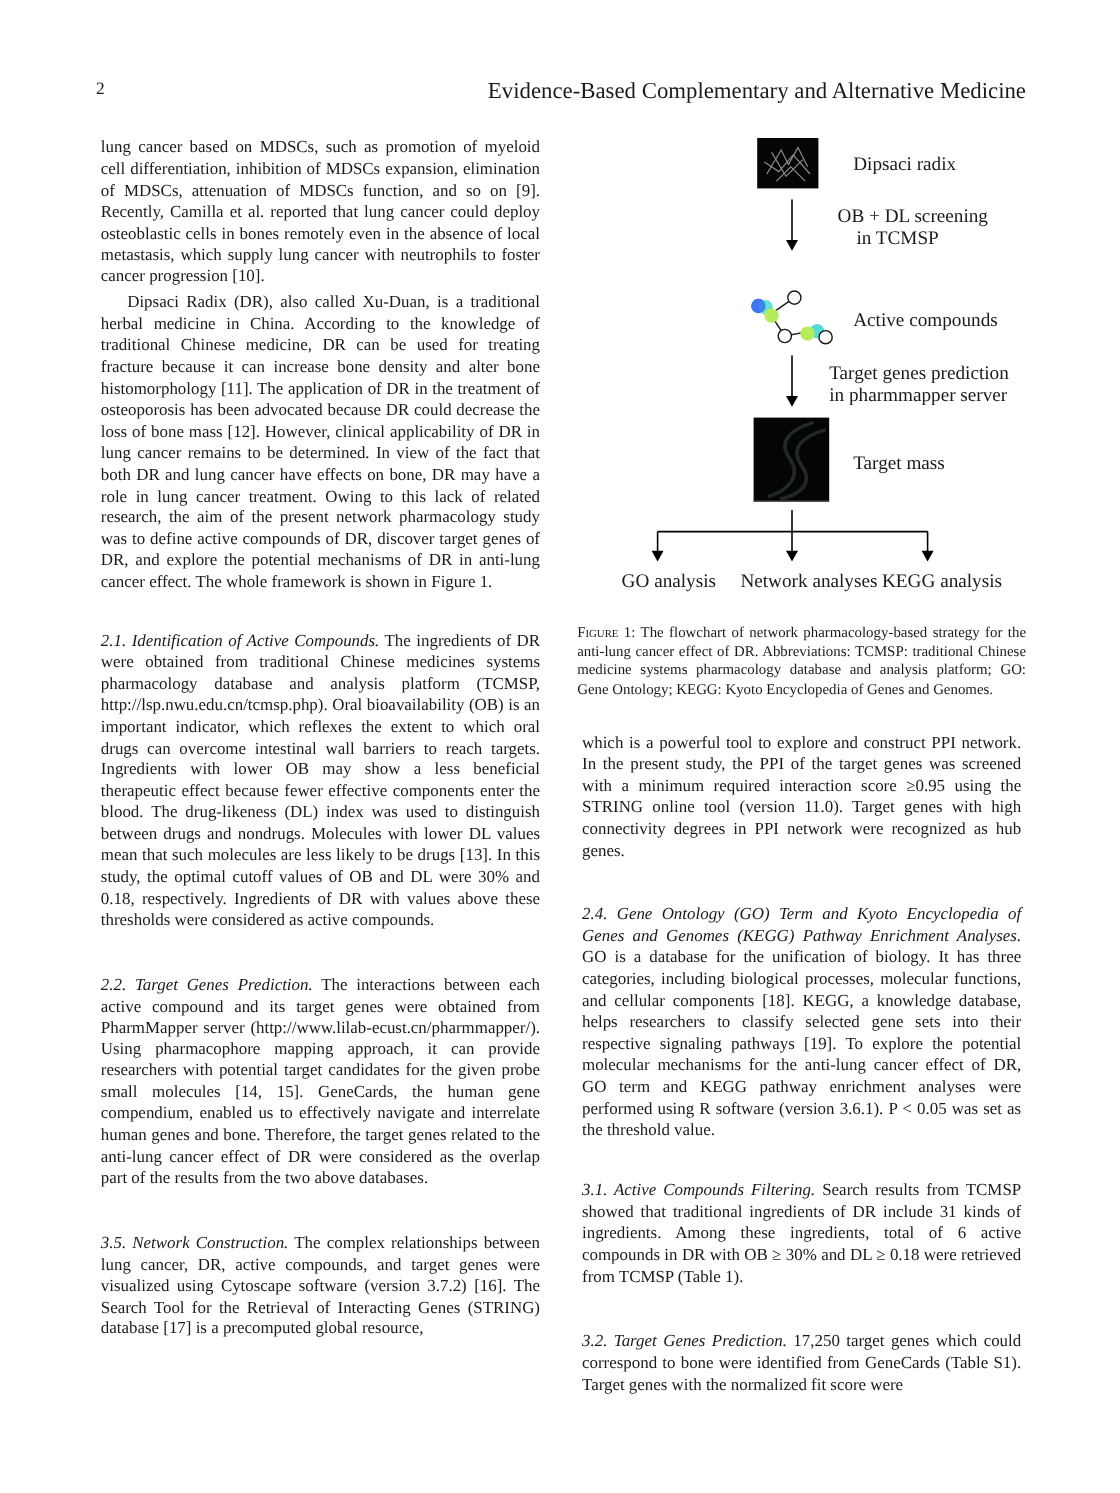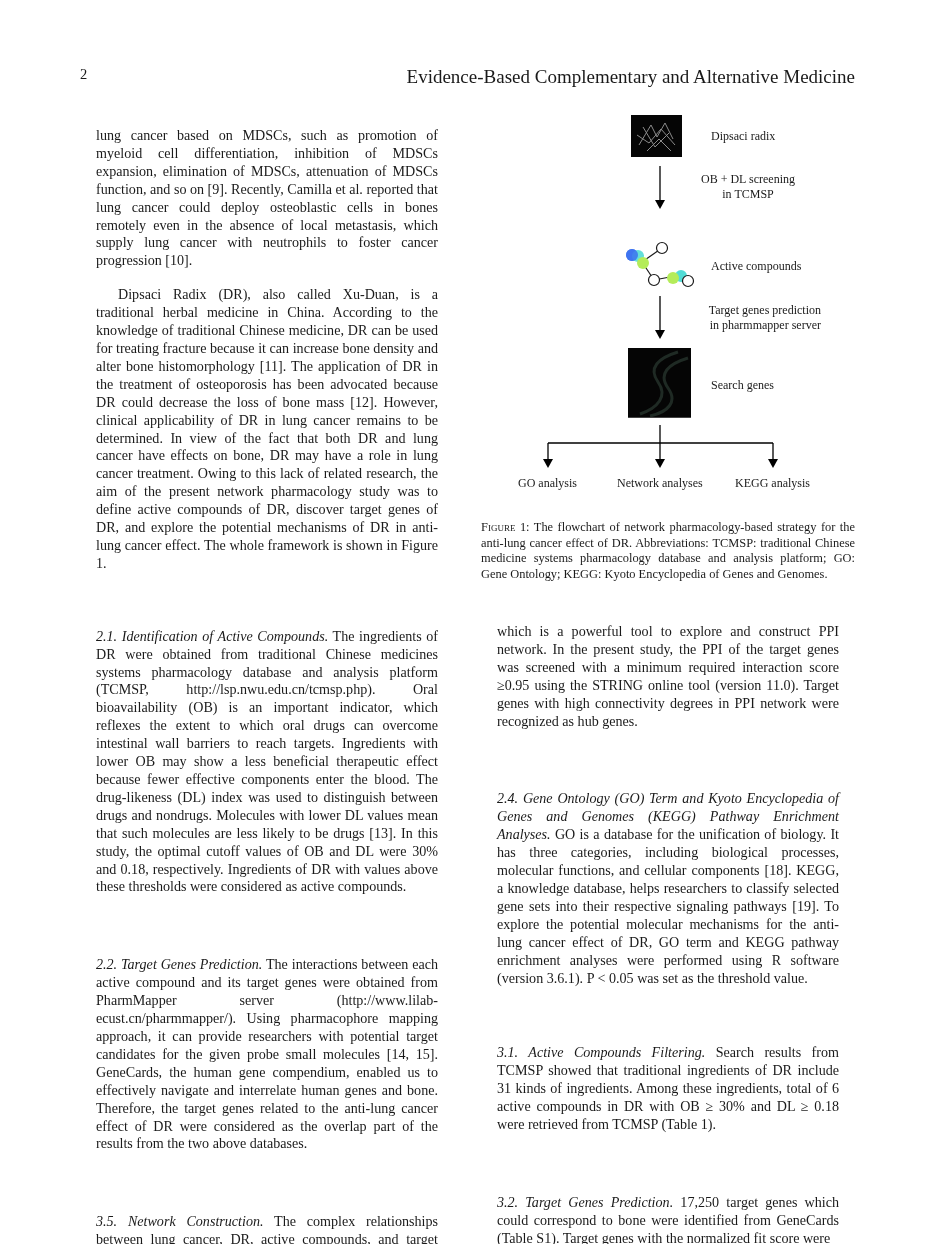--- a/index.html
+++ b/index.html
@@ -4,28 +4,28 @@
 <style>
   html, body { margin: 0; padding: 0; background: #ffffff; }
   body { width: 933px; height: 1244px; position: relative; overflow: hidden;
          font-family: "Liberation Serif", "DejaVu Serif", serif; color: #1a1a1a; }
   .abs { position: absolute; }
   .header-num { left: 80px; top: 66px; font-size: 14.5px; }
   .header-title { right: 78px; top: 66px; font-size: 19px; }
   .col { position: absolute; width: 374px; font-size: 14.1px; line-height: 17.9px; text-align: justify; }
   .col-left { left: 80px; }
   .col-right { left: 481px; }
-  .col p { margin: 16px; font-family: Liberation Serif, serif; }
+  .col p { margin: 4px; font-family: Liberation Serif, serif; }
   .indent { text-indent: 22px; }
   .sec-head { font-weight: bold; font-size: 17.5px; line-height: 22px; margin: 0; }
   .sec-head .dot { font-size: 8px; font-weight: normal; vertical-align: baseline; margin: 0 2px; }
   .sub-head { font-style: italic; }
   .caption { font-size: 12.4px; line-height: 15.6px; text-align: justify; margin-top: 20px; }
   .smallcaps { font-variant: small-caps; }
-  .fig-label { font-size: 12px; position: absolute; white-space: nowrap; }
+  .fig-label { font-size: 16px; position: absolute; white-space: nowrap; }
   .fig-img { position: absolute; background: #050505; }
 </style>
 </head>
 <body>
 
 <div class="abs header-num">2</div>
 <div class="abs header-title">Evidence-Based Complementary and Alternative Medicine</div>
 
 <div class="col col-left" style="top:111px;">
   <p>lung cancer based on MDSCs, such as promotion of myeloid cell differentiation, inhibition of MDSCs expansion, elimination of MDSCs, attenuation of MDSCs function, and so on [9]. Recently, Camilla et al. reported that lung cancer could deploy osteoblastic cells in bones remotely even in the absence of local metastasis, which supply lung cancer with neutrophils to foster cancer progression [10].</p>
@@ -103,21 +103,21 @@
   </div>
 
   <div class="fig-img" style="left:147px; top:248px; width:63px; height:69px; border-bottom:1px solid #444;">
     <svg width="63" height="69" viewBox="0 0 63 69">
       <g stroke="#1f2a24" stroke-width="3" fill="none">
         <path d="M50 4 C30 10, 20 20, 30 34 C40 48, 30 60, 12 66"></path>
         <path d="M60 10 C40 16, 30 26, 40 40 C50 54, 40 64, 22 68"></path>
       </g>
     </svg>
   </div>
-  <div class="fig-label" style="left:230px; top:278px;">Search genes</div>
+  <div class="fig-label" style="left:230px; top:278px;">Target mass</div>
 
   <svg class="abs" style="left:0; top:325px;" width="374" height="45">
     <line x1="179" y1="0" x2="179" y2="18" stroke="#000" stroke-width="1.3"></line>
     <line x1="67" y1="18" x2="292" y2="18" stroke="#000" stroke-width="1.3"></line>
     <line x1="67" y1="18" x2="67" y2="36" stroke="#000" stroke-width="1.3"></line>
     <line x1="179" y1="18" x2="179" y2="36" stroke="#000" stroke-width="1.3"></line>
     <line x1="292" y1="18" x2="292" y2="36" stroke="#000" stroke-width="1.3"></line>
     <polygon points="62,34 72,34 67,43" fill="#000"></polygon>
     <polygon points="174,34 184,34 179,43" fill="#000"></polygon>
     <polygon points="287,34 297,34 292,43" fill="#000"></polygon>

